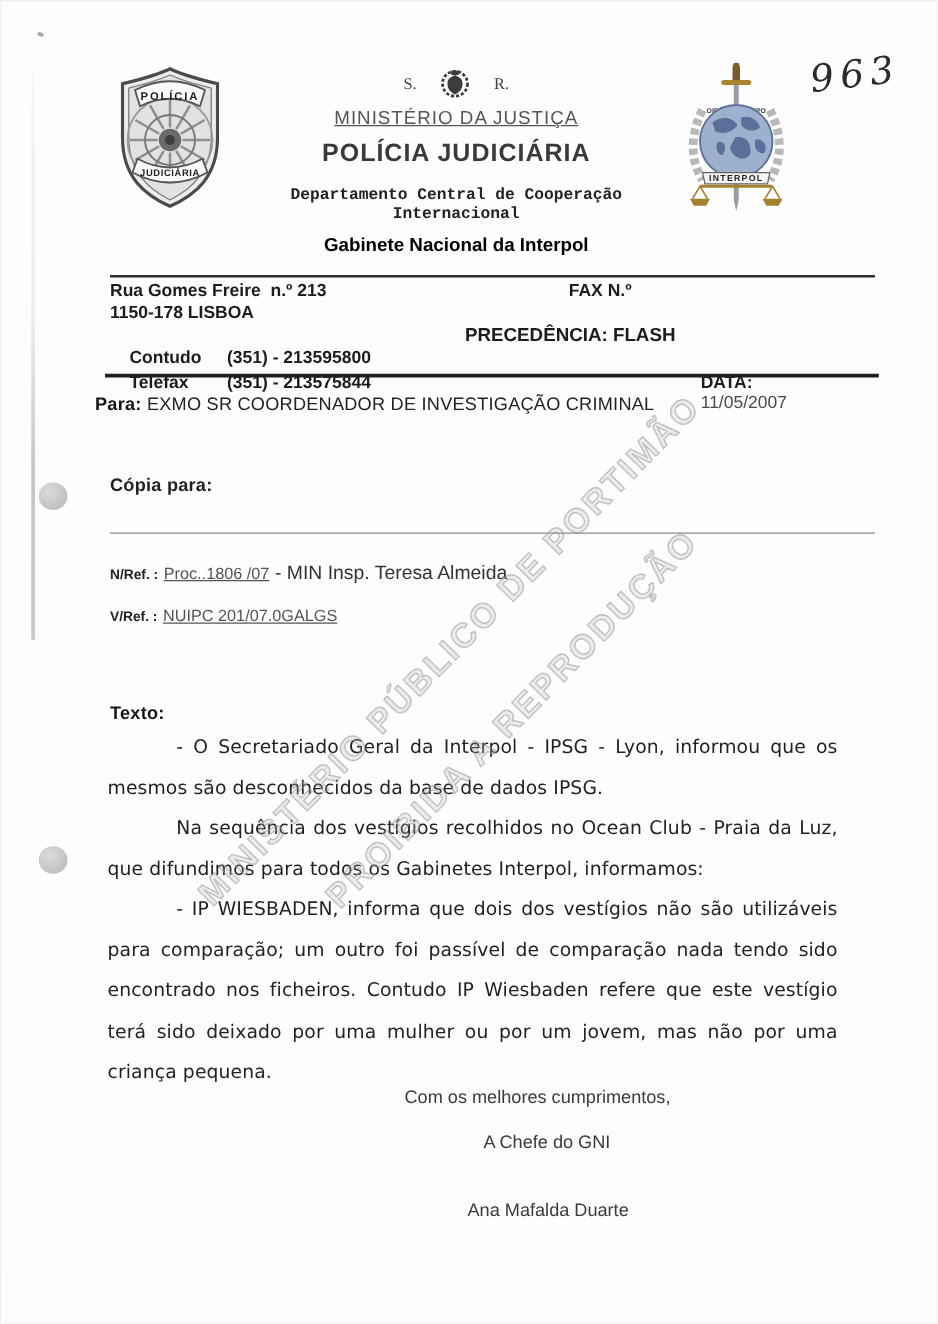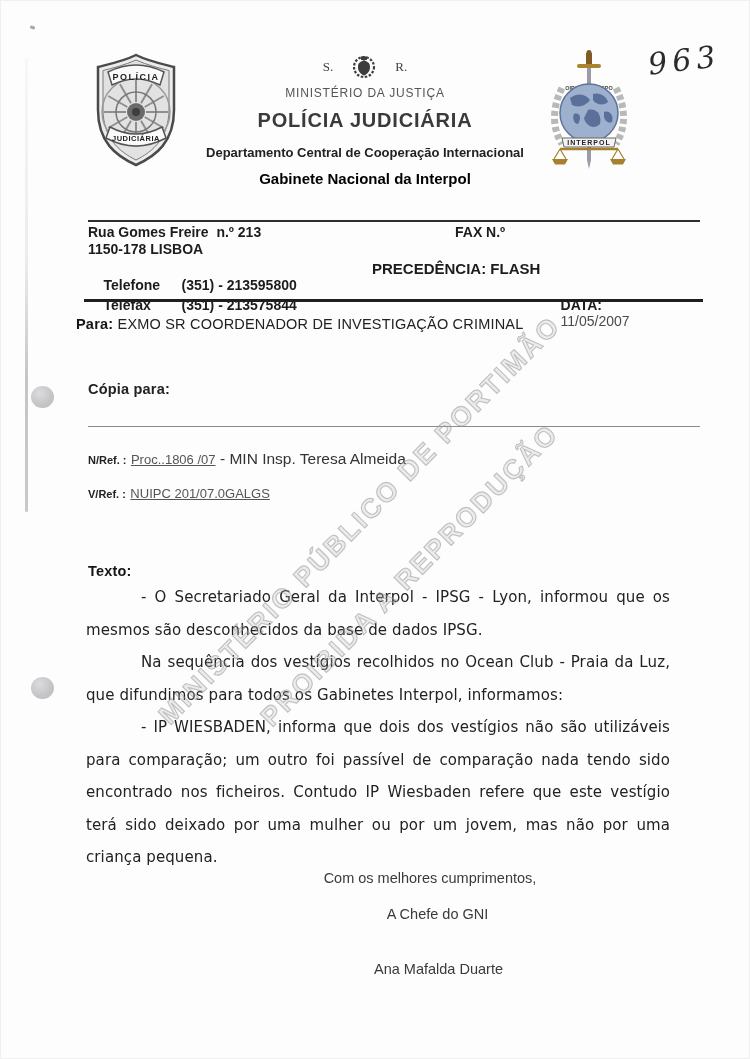--- a/index.html
+++ b/index.html
@@ -33,23 +33,23 @@
     width: 23px; height: 22px; border-radius: 50%;
     background: radial-gradient(circle at 38% 32%, #dcdcde 0%, #c6c6c9 55%, #b9b9bd 100%);
   }
   .hole1 { left: 31px; top: 386px; }
   .hole2 { left: 31px; top: 677px; }
 
   
   .hdr-center { left: 185px; top: 52px; width: 360px; text-align: center; color: #333; }
   .sr-row { font-family: "Liberation Serif", serif; font-size: 13px; color: #444;
             display: flex; align-items: center; justify-content: center; gap: 16px; height: 30px;}
-  .ministry { margin-top: 4px; font-size: 12px; letter-spacing: 0.8px; color: #555; }
+  .ministry { margin-top: 4px; font-size: 15px; letter-spacing: 0.8px; color: #555; text-decoration: underline; }
   .org { margin-top: 9px; font-size: 20px; font-weight: 600; letter-spacing: 0.8px; color: #3a3a3a; }
-  .dept { margin-top: 13px; font-size: 13px; font-weight: bold; color: #222; }
+  .dept { margin-top: 13px; font-size: 13px; font-weight: bold; color: #222; font-family: Liberation Mono, monospace; }
   .office { margin-top: 10px; font-size: 15px; font-weight: bold; color: #000000; }
 
   .handnum {
     left: 648px; top: 42px; width: 80px;
     font-family: "DejaVu Serif", serif;
     font-style: italic; font-size: 30px; letter-spacing: 5px;
     color: #2b2b2b; transform: rotate(-7deg);
   }
 
   
@@ -181,21 +181,21 @@
     </g>
     <path d="M4 109 L20 109 L17 114.5 L7 114.5 Z" fill="#a5802e"></path>
     <path d="M62 109 L78 109 L75 114.5 L65 114.5 Z" fill="#a5802e"></path>
   </svg>
 
   <div class="abs rule rule-top"></div>
 
   <div class="abs addr" style="left:88px; top:224px;">Rua Gomes Freire  n.º 213</div>
   <div class="abs addr" style="left:88px; top:241px;">1150-178 LISBOA</div>
   <div class="abs addr" style="left:88px; top:261px;">
-    <span class="tlabel">Telefone</span><span>(351) - 213595800</span>
+    <span class="tlabel">Contudo</span><span>(351) - 213595800</span>
   </div>
   <div class="abs addr" style="left:88px; top:281px;">
     <span class="tlabel">Telefax</span><span>(351) - 213575844</span>
   </div>
 
   <div class="abs addr" style="left:455px; top:224px;">FAX N.º</div>
   <div class="abs addr" style="left:372px; top:260px; font-size:15px;">PRECEDÊNCIA: FLASH</div>
   <div class="abs addr" style="left:545px; top:281px;">
     <span>DATA:</span>
     <span class="data-val">11/05/2007</span>

